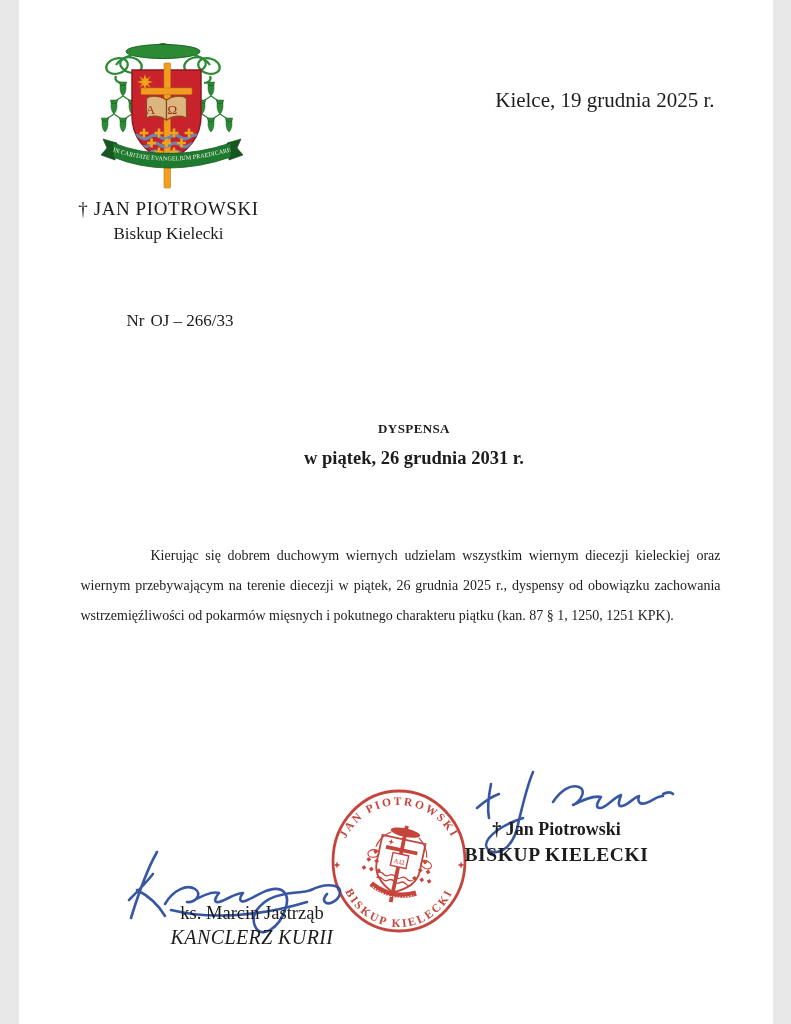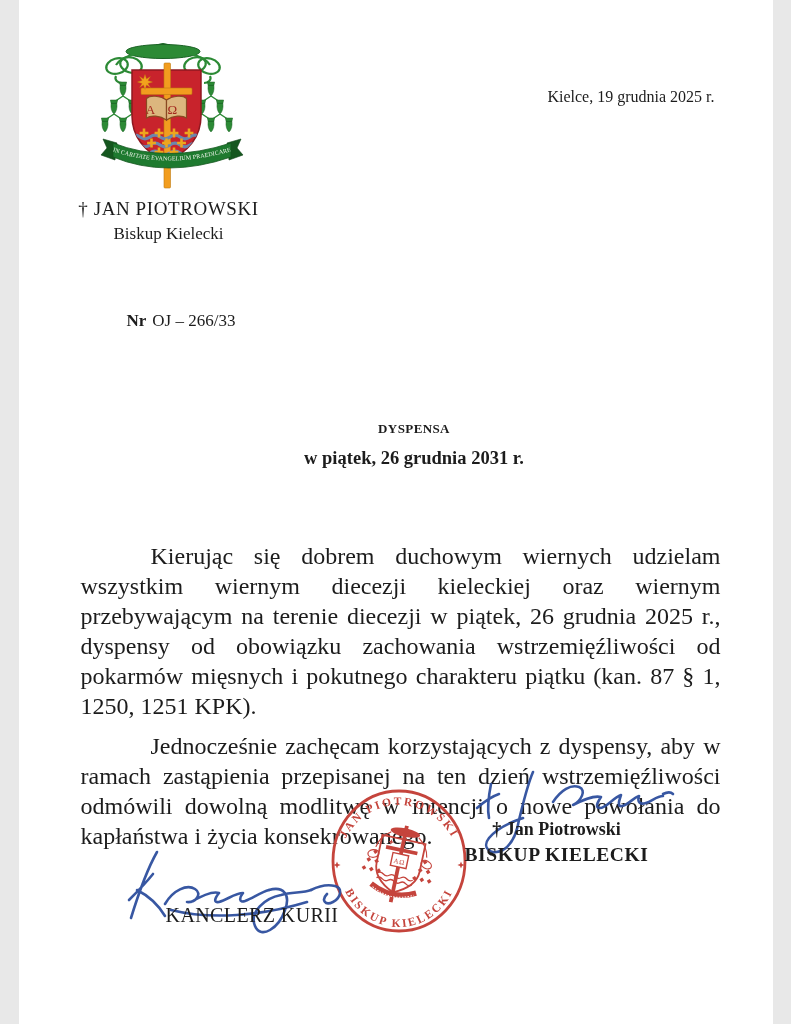--- a/index.html
+++ b/index.html
@@ -1,38 +1,38 @@
 <!DOCTYPE html>
 <html><head>
 <meta charset="utf-8">
 <style>
   html,body{margin:0;padding:0;background:#e8e8e8;}
   .page{
     position:relative;width:754px;height:1024px;background:#ffffff;
     font-family:"Liberation Serif", serif;color:#1c1c1c;overflow:hidden;
     margin:0 auto;
   }
-  .date-line{position:absolute;top:88px;left:0;width:696px;text-align:right;font-size:16px;}
+  .date-line{position:absolute;top:88px;left:0;width:696px;text-align:right;font-size:21px;}
   .sender{position:absolute;top:197px;left:40px;width:220px;text-align:center;line-height:1.25;}
   .sender-name{font-size:19px;letter-spacing:0.6px;}
   .sender-title{font-size:17px;margin-top:2px;}
   .ref-line{position:absolute;top:311px;left:108px;font-size:17px;}
-  .ref-label{font-weight:bold;margin-right:6px;margin-top:24px;}
+  .ref-label{font-weight:normal;margin-right:6px;margin-top:24px;}
   .title-block{position:absolute;top:421px;left:50px;width:691px;text-align:center;font-weight:bold;}
   .title-l1{font-size:13px;letter-spacing:0.4px;margin-bottom:11px;}
   .title-l2{font-size:18.5px;margin-bottom:10px;}
   .title-l3{font-size:18.5px;}
-  .body-text{position:absolute;top:541px;left:62px;width:640px;font-size:24px;line-height:30px;text-align:justify;}
+  .body-text{position:absolute;top:541px;left:62px;width:640px;font-size:14px;line-height:30px;text-align:justify;}
   .body-text p{margin:0 0 10px 0;text-indent:70px;}
   .sig-right-text{position:absolute;top:819px;left:438px;width:200px;text-align:center;font-weight:bold;line-height:1.2;}
   .sig-right-name{font-size:18px;}
   .sig-right-title{font-size:19.5px;letter-spacing:0.6px;margin-top:2px;}
   .sig-left-text{position:absolute;top:902px;left:126px;width:215px;text-align:center;line-height:1.2;}
   .sig-left-name{font-size:18.5px;}
-  .sig-left-title{font-size:20px;letter-spacing:0.4px;margin-top:1px;}
+  .sig-left-title{font-size:20px;letter-spacing:0.4px;margin-top:1px;font-style:italic;}
   .abs{position:absolute;}
   svg{display:block;overflow:visible;}
   .stamp-text{font-family:"Liberation Serif", serif;font-weight:bold;font-size:11.5px;letter-spacing:2.2px;fill:#c5443c;}
   .motto-text{font-family:"Liberation Serif", serif;font-size:6px;letter-spacing:0.12px;fill:#f4f7ef;}
   .book-text{font-family:"Liberation Serif", serif;font-size:13px;fill:#a3271d;letter-spacing:5px;}
   .stamp-book-text{font-family:"Liberation Serif", serif;font-size:7px;fill:#c5443c;letter-spacing:0.5px;}
 </style>
 </head>
 <body>
 
@@ -141,21 +141,20 @@
     <span class="ref-label">Nr</span><span>OJ – 266/33</span>
   </div>
 
   <div class="title-block">
     <div class="title-l1">DYSPENSA</div>
     <div class="title-l3">w piątek, 26 grudnia 2031 r.</div>
   </div>
 
   <div class="body-text">
     <p>Kierując się dobrem duchowym wiernych udzielam wszystkim wiernym diecezji kieleckiej oraz wiernym przebywającym na terenie diecezji w piątek, 26 grudnia 2025 r., dyspensy od obowiązku zachowania wstrzemięźliwości od pokarmów mięsnych i pokutnego charakteru piątku (kan. 87 § 1, 1250, 1251 KPK).</p>
-    <p>Jednocześnie zachęcam korzystających z dyspensy, aby w ramach zastąpienia przepisanej na ten dzień wstrzemięźliwości odmówili dowolną modlitwę w intencji o nowe powołania do kapłaństwa i życia konsekrowanego.</p>
   </div>
 
   <svg class="abs" style="left:310px;top:787px;" width="140" height="148" viewBox="0 0 140 148">
     <defs>
       <path id="stampTopArc" d="M10,80 A60,62 0 0 1 130,80" fill="none"></path>
       <path id="stampBottomArc" d="M10,76 A60,64 0 0 0 130,76" fill="none"></path>
       <path id="star4" d="M0,-3.6 L1,-1 L3.6,0 L1,1 L0,3.6 L-1,1 L-3.6,0 L-1,-1 Z"></path>
     </defs>
     <ellipse cx="70" cy="74" rx="66" ry="70" fill="none" stroke="#c5443c" stroke-width="2.8"></ellipse>
     <text><textPath href="#stampTopArc" startOffset="50%" text-anchor="middle" class="stamp-text">JAN PIOTROWSKI</textPath></text>
@@ -206,20 +205,21 @@
     <g fill="none" stroke="#2e4f9e" stroke-width="2.6" stroke-linecap="round" stroke-linejoin="round" opacity="0.95">
       <path d="M20,78 C28,52 38,26 46,12 M42,34 C34,44 26,52 18,60 M26,50 C38,56 48,66 54,76"></path>
       <path d="M54,64 C62,50 76,44 84,49 C92,54 84,63 76,62 M80,62 C92,55 102,51 108,53 C104,58 102,63 108,62 C116,60 124,53 132,53 C128,58 128,63 134,61 C142,58 150,52 158,50"></path>
       <path d="M158,50 C172,46 180,54 174,70 C168,88 150,100 144,86 C138,72 154,58 170,55 C182,52 192,53 200,50"></path>
       <path d="M200,50 C208,46 216,44 224,46 C232,48 230,58 222,62 C214,66 210,60 216,54"></path>
       <path d="M60,70 C100,80 150,76 196,62"></path>
     </g>
   </svg>
 
   <div class="sig-left-text">
+    <div class="sig-left-name">ks. Marcin Jastrząb</div>
     <div class="sig-left-title">KANCLERZ KURII</div>
   </div>
 
   <svg class="abs" style="left:446px;top:756px;" width="210" height="108" viewBox="0 0 210 108">
     <g fill="none" stroke="#2e4f9e" stroke-width="2.6" stroke-linecap="round" stroke-linejoin="round" opacity="0.95">
       <path d="M12,52 C20,45 28,40 34,38 M26,28 C24,38 22,52 24,62"></path>
       <path d="M68,16 C62,30 58,48 54,64 C52,76 48,88 38,94 C26,100 16,92 24,82 C32,72 46,66 58,62"></path>
       <path d="M88,46 C96,34 106,28 114,31 C122,34 116,45 108,49 C116,45 128,39 136,41 C132,47 130,52 135,52 C141,52 148,42 156,39 C154,45 152,51 157,50 C163,49 168,42 174,40 C172,46 175,49 181,47 C187,45 192,40 198,40"></path>
       <path d="M198,38 C202,36 206,36 208,38"></path>
     </g>

